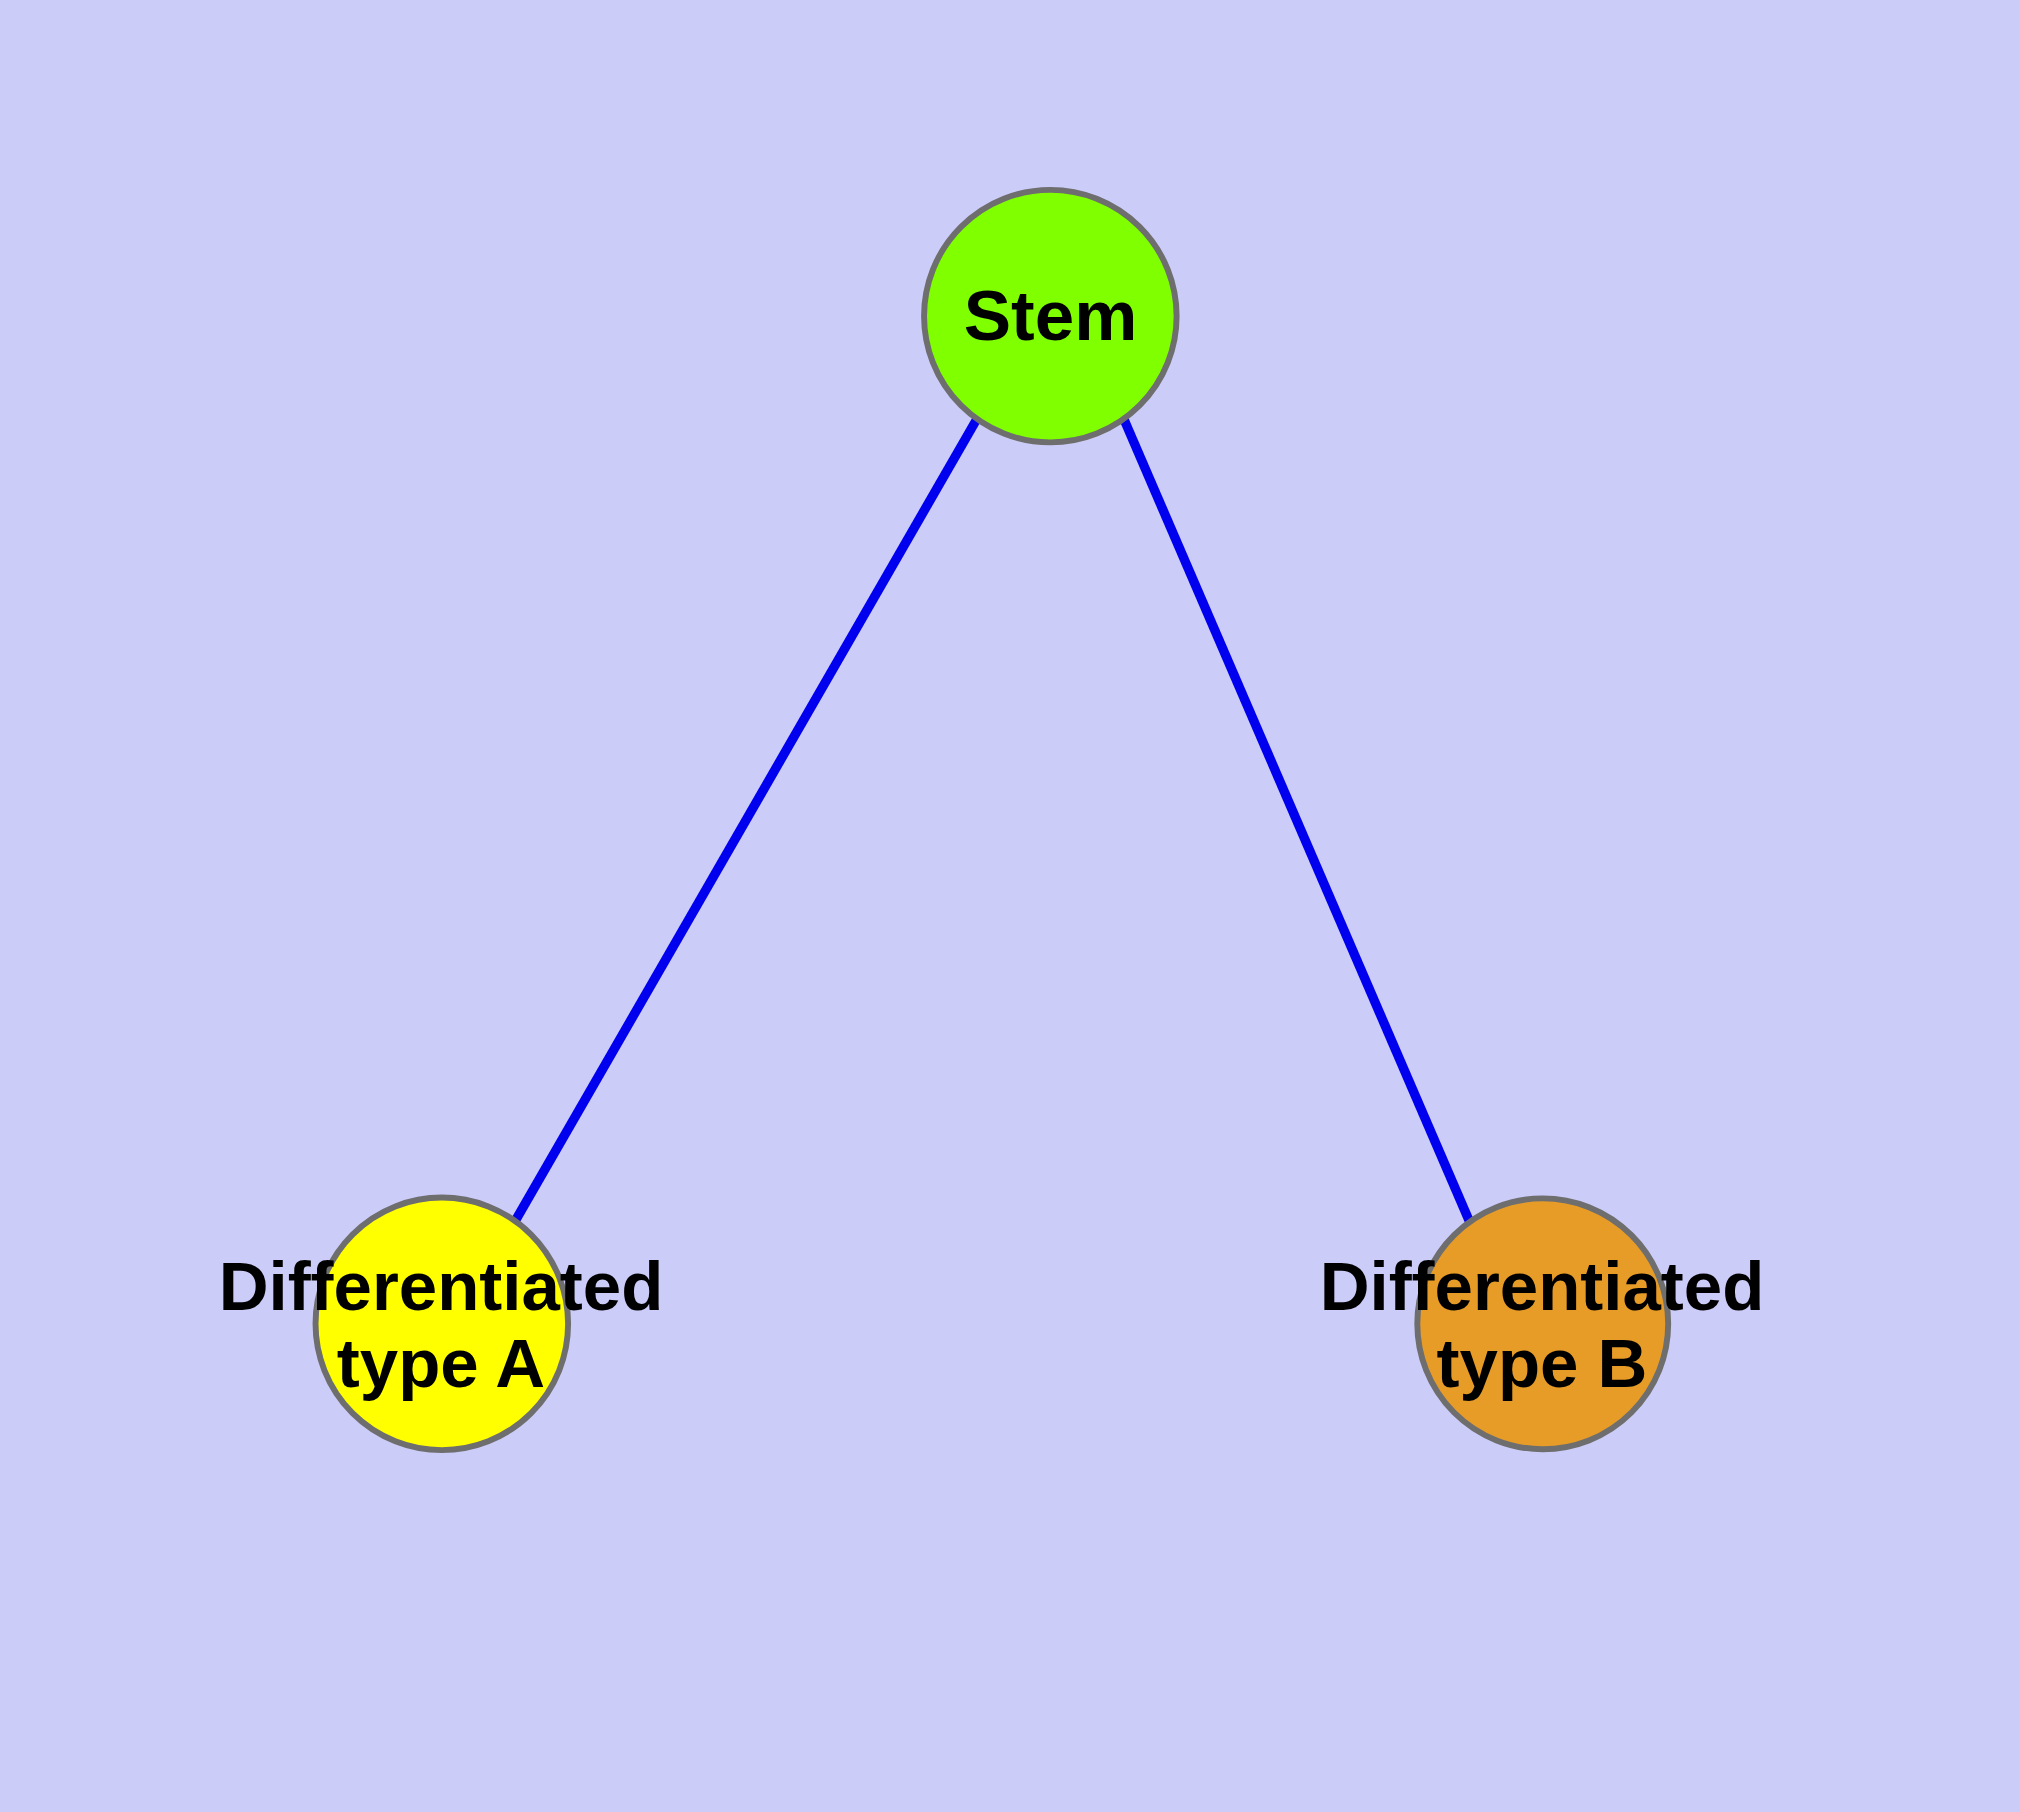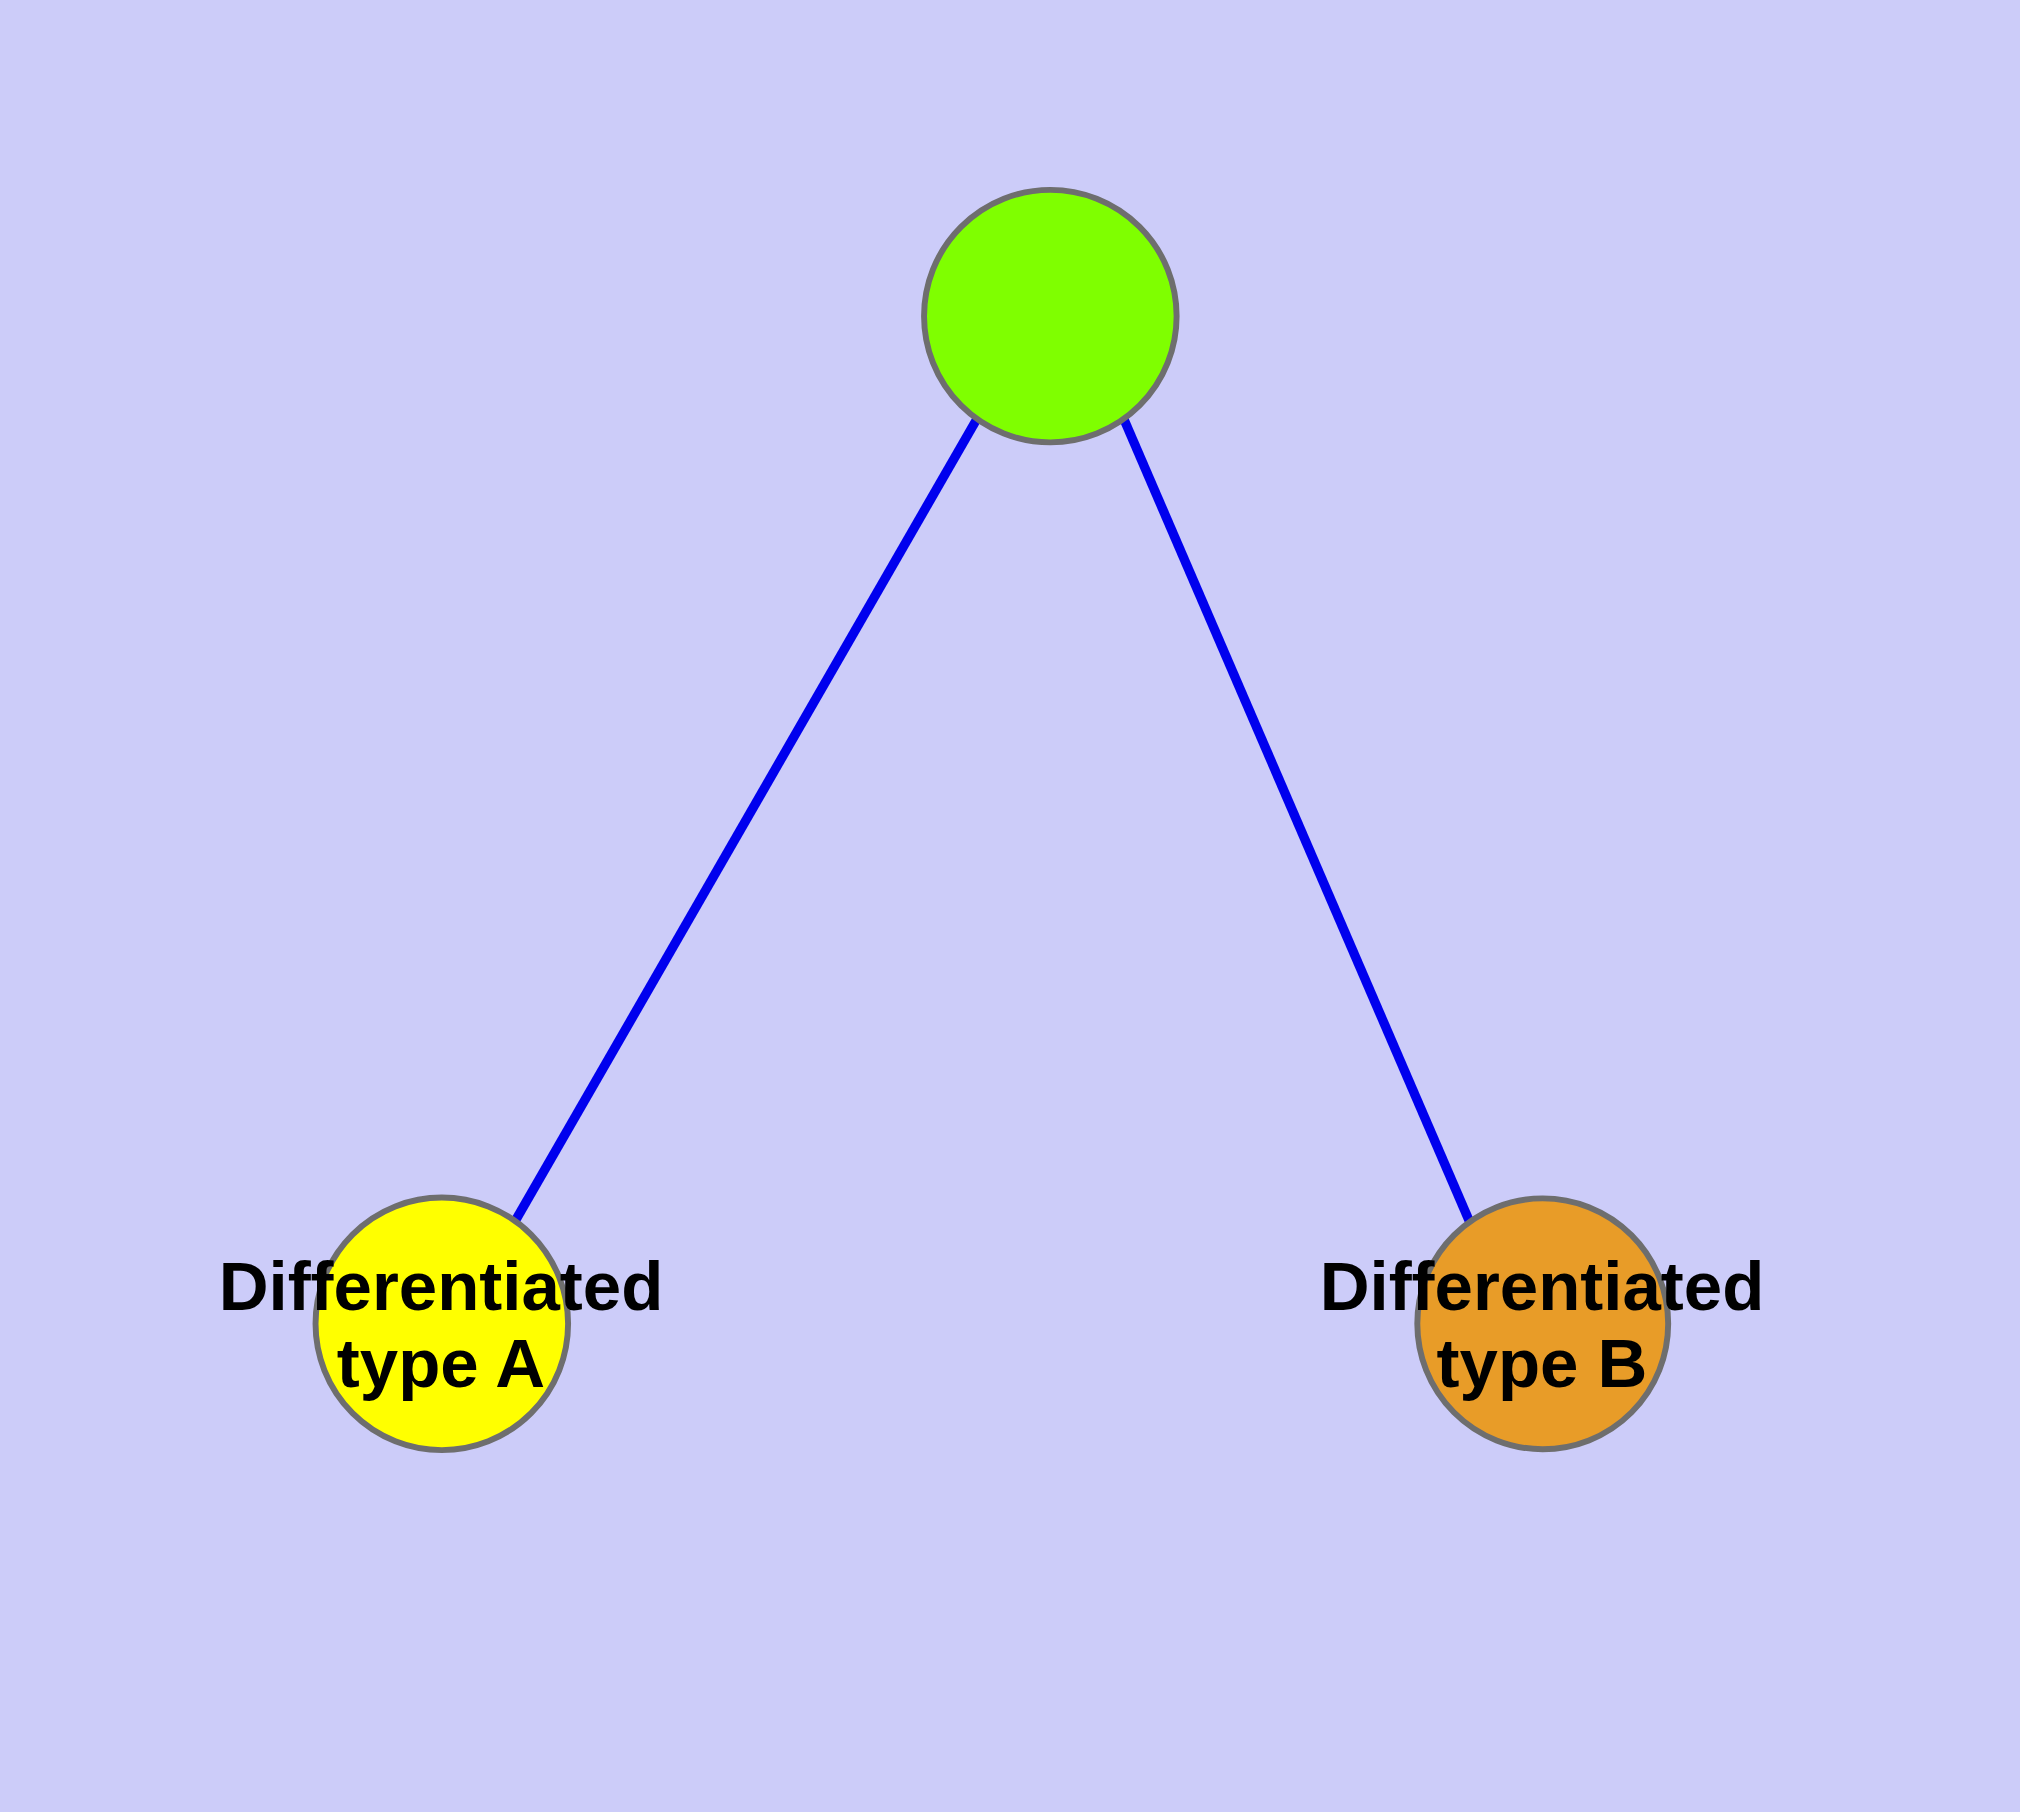--- a/index.html
+++ b/index.html
@@ -72,20 +72,21 @@
       <line id="edge-0" stroke-linecap="butt" x1="1152" y1="495" x2="608" y2="1440" stroke="#0000ee" stroke-width="11"></line>
       <line id="edge-1" stroke-linecap="butt" x1="1326" y1="495" x2="1733" y2="1440" stroke="#0000ee" stroke-width="11"></line>
     </g>
     <g id="node-layer">
       <circle id="node-0" cx="1239" cy="373" r="149" fill="#7fff00" stroke="#6e6e6e" stroke-width="7"></circle>
       <circle id="node-1" cx="521" cy="1562" r="149" fill="#ffff00" stroke="#6e6e6e" stroke-width="7"></circle>
       <circle id="node-2" cx="1820" cy="1562" r="148" fill="#e89c28" stroke="#6e6e6e" stroke-width="7"></circle>
     </g>
   </svg>
 
+  <div class="node-label label-stem" style="left: 796px; top: 316px; color: rgb(0, 0, 0);">Stem</div>
 
   <div class="node-label label-diff-a" style="left: 170px; top: 1324px; color: rgb(0, 0, 0);">Differentiated
 type A</div>
 
   <div class="node-label label-diff-b" style="left: 1271px; top: 1324px; color: rgb(0, 0, 0);">Differentiated
 type B</div>
 
 </div>
 
 

